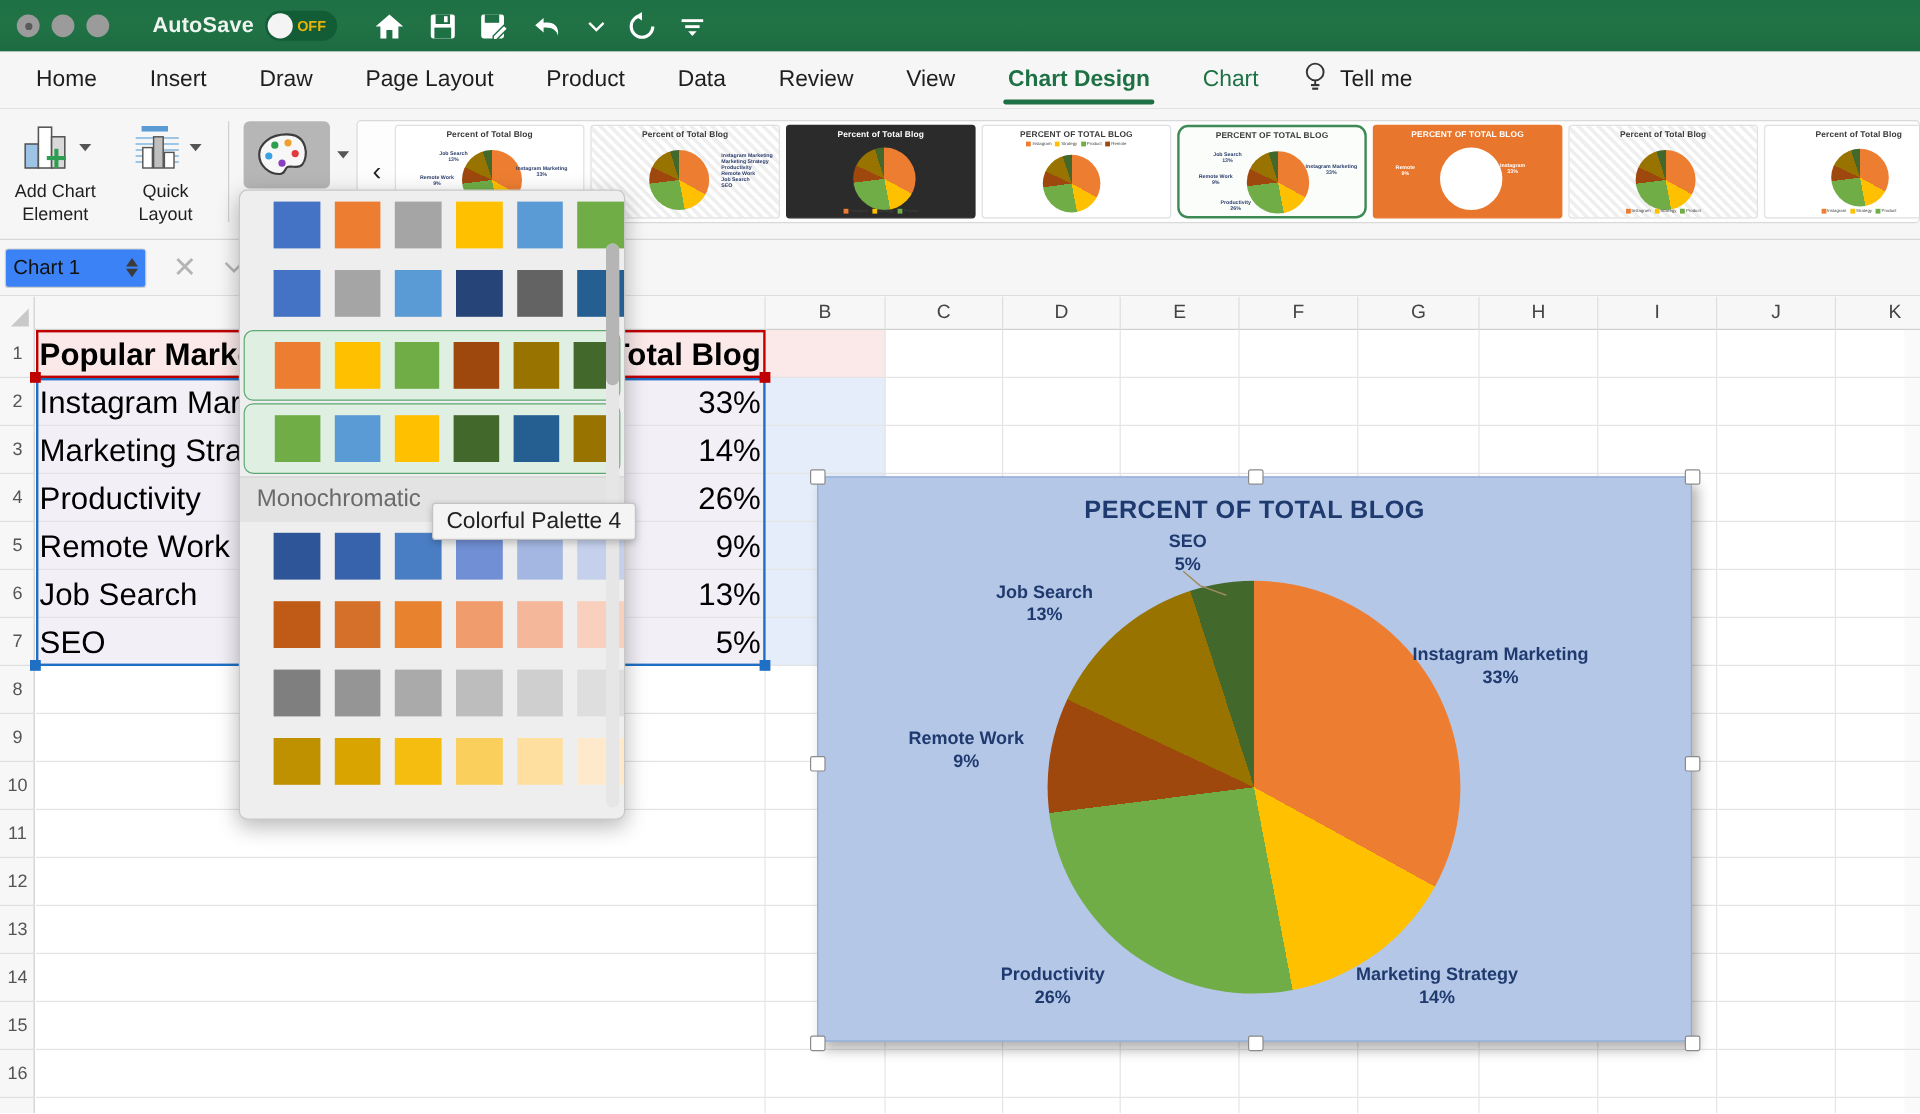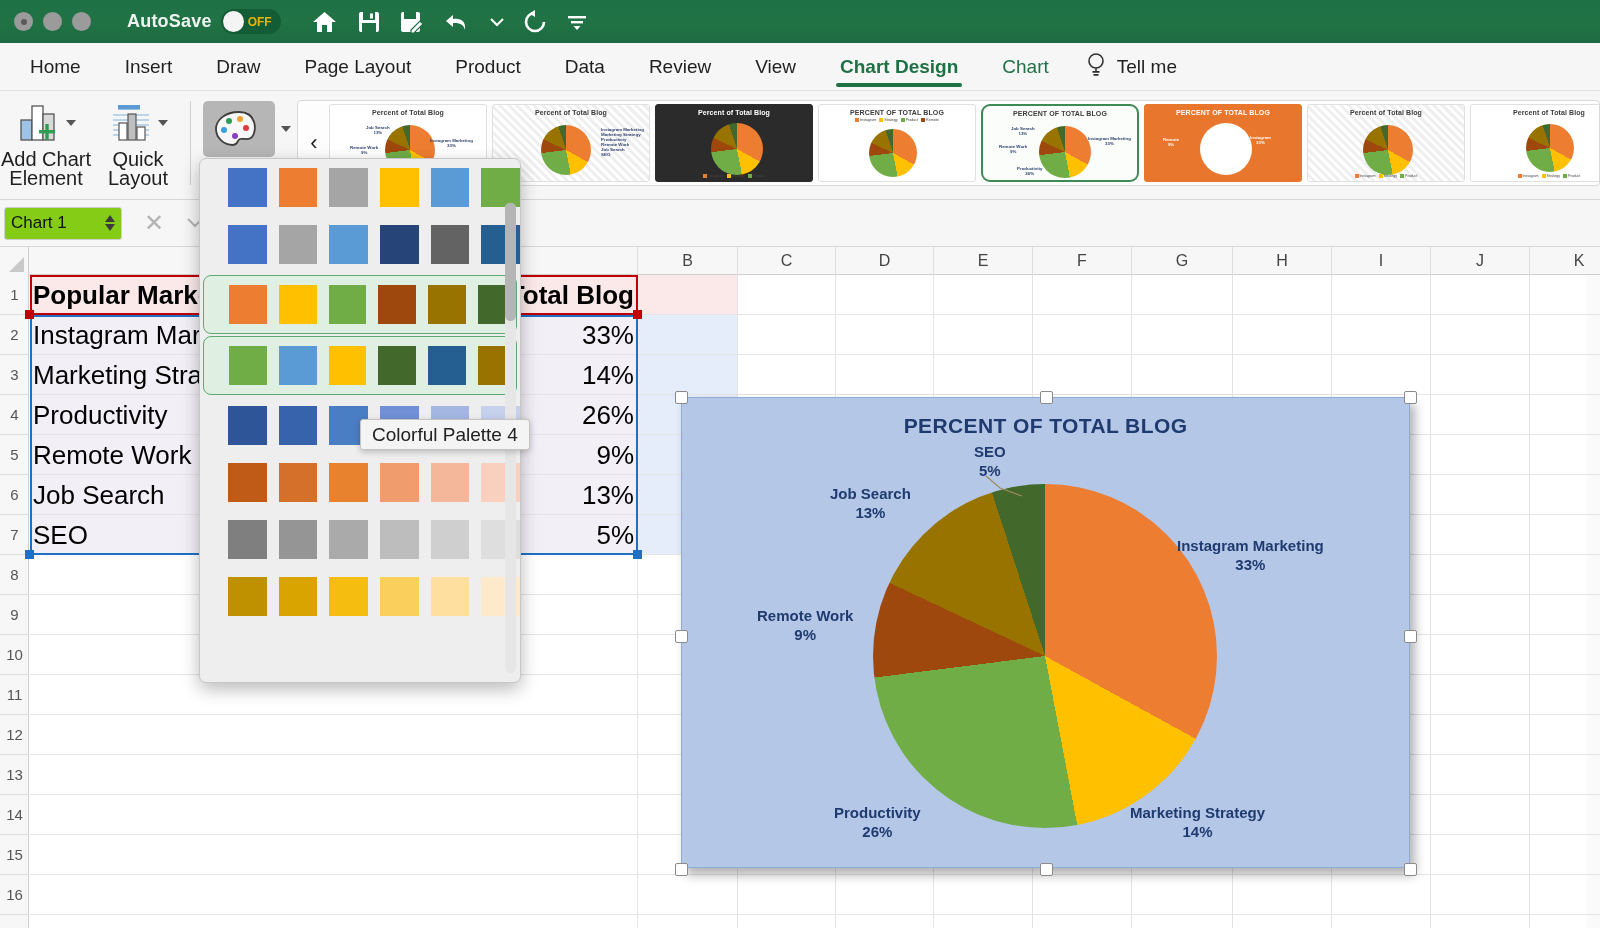--- a/index.html
+++ b/index.html
@@ -62,21 +62,21 @@
   .ribbon {
     position: absolute; left: 0; top: 91px; width: 1600px; height: 109px;
     background: #f6f6f6; border-bottom: 1px solid #d7d7d7;
     display: flex; align-items: flex-start;
   }
   .rb-btn {
     width: 92px; height: 104px; display: flex; flex-direction: column;
     align-items: center; justify-content: flex-start; padding-top: 8px;
   }
   .rb-icon-row { display: flex; align-items: center; gap: 3px; height: 48px; }
-  .rb-label { font-size: 20px; line-height: 19px; text-align: center; color: #1f1f1f; margin-top: 3px; }
+  .rb-label { font-size: 15px; line-height: 19px; text-align: center; color: #1f1f1f; margin-top: 3px; }
   .chev { width: 0; height: 0; border-left: 5px solid transparent;
           border-right: 5px solid transparent; border-top: 6px solid #555; }
   .rb-sep { width: 1px; height: 84px; background: #d0d0d0; margin: 10px 6px 0 6px; }
 
   .palette-btn {
     width: 72px; height: 56px; margin-top: 10px; margin-left: 6px;
     background: #b6b6b6; border-radius: 5px;
     display: flex; align-items: center; justify-content: center;
   }
   .palette-chev-wrap { display:flex; align-items:center; height:56px; margin-top:10px; padding-left:6px; }
@@ -117,21 +117,21 @@
   .th-legend i { display: inline-block; width: 4px; height: 4px; }
   .th-legend span { display: flex; align-items: center; gap: 1px; }
 
   
   .formulabar {
     position: absolute; left: 0; top: 200px; width: 1600px; height: 47px;
     background: #f6f6f6; border-bottom: 1px solid #d7d7d7;
     display: flex; align-items: center;
   }
   .namebox {
-    width: 118px; height: 33px; margin-left: 4px; background: #84cc16;
+    width: 118px; height: 33px; margin-left: 4px; background: #3b82f6;
     border: 1px solid #cfcfcf; border-radius: 3px;
     display: flex; align-items: center; padding: 0 6px; justify-content: space-between;
   }
   .namebox-txt { font-size: 17px; color: #111; }
   .spin { display: flex; flex-direction: column; gap: 2px; }
   .spin i { width: 0; height: 0; border-left: 5px solid transparent; border-right: 5px solid transparent; }
   .spin .up { border-bottom: 7px solid #3b3b3b; }
   .spin .dn { border-top: 7px solid #3b3b3b; }
   .fb-btns { display: flex; align-items: center; gap: 22px; margin-left: 22px; }
   .fb-x { font-size: 24px; color: #b4b4b4; font-weight: 300; }
@@ -786,20 +786,21 @@
         </div>
         <div class="swrow hl">
           <div class="swatch" style="background: rgb(112, 173, 71);"></div>
           <div class="swatch" style="background: rgb(91, 155, 213);"></div>
           <div class="swatch" style="background: rgb(255, 192, 0);"></div>
           <div class="swatch" style="background: rgb(67, 104, 43);"></div>
           <div class="swatch" style="background: rgb(37, 94, 145);"></div>
           <div class="swatch" style="background: rgb(153, 115, 0);"></div>
         </div>
       </div>
+    <div class="dd-head mono">Monochromatic</div>
     <div id="mono-rows">
         <div class="swrow">
           <div class="swatch" style="background: rgb(46, 85, 151);"></div>
           <div class="swatch" style="background: rgb(55, 99, 173);"></div>
           <div class="swatch" style="background: rgb(74, 126, 196);"></div>
           <div class="swatch" style="background: rgb(112, 143, 212);"></div>
           <div class="swatch" style="background: rgb(163, 183, 226);"></div>
           <div class="swatch" style="background: rgb(196, 208, 236);"></div>
         </div>
         <div class="swrow">

